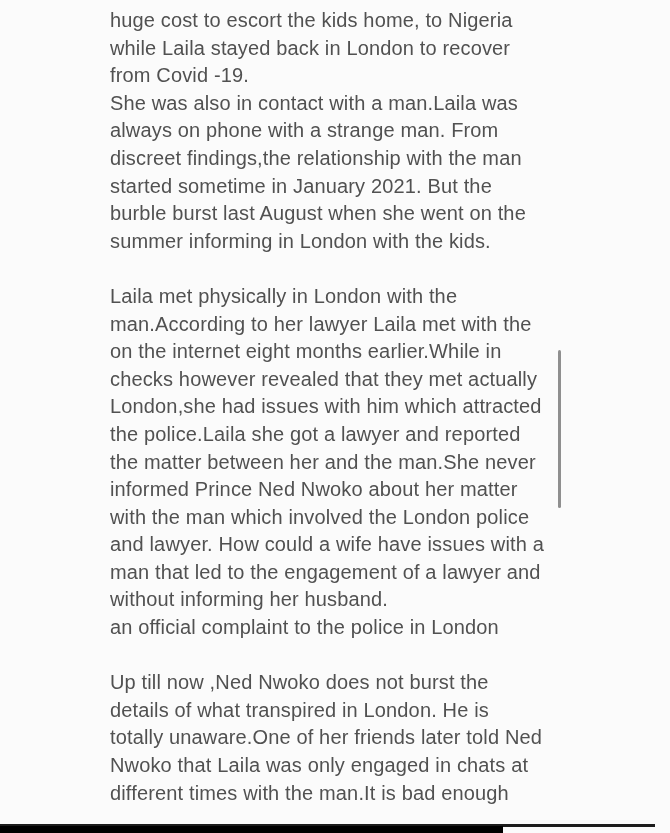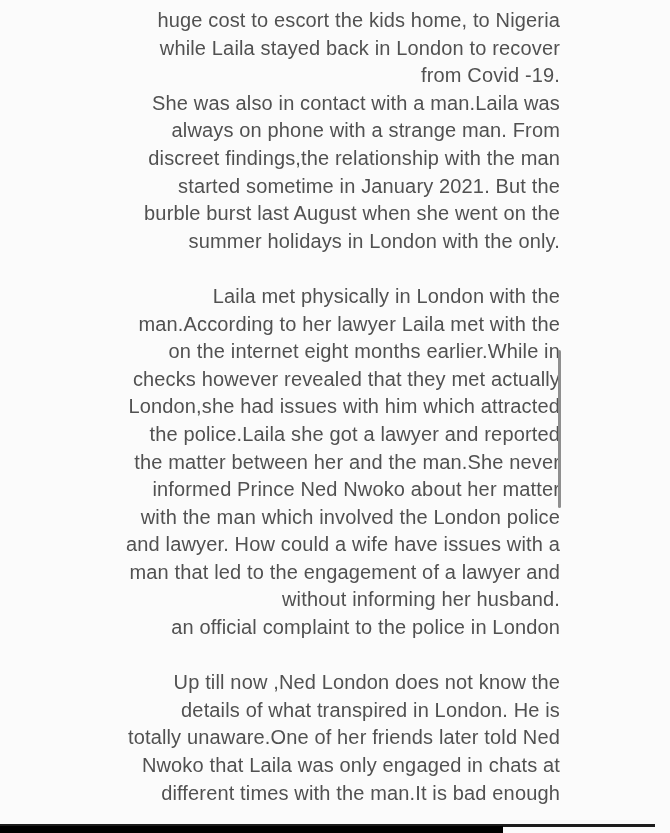--- a/index.html
+++ b/index.html
@@ -18,21 +18,21 @@
     left: 110px;
     top: 7px;
     width: 450px;
     font-size: 20px;
     line-height: 27.6px;
     letter-spacing: 0.15px;
     color: #515151;
   }
   .paragraph { margin-bottom: 27.6px; }
   .paragraph:last-child { margin-bottom: 0; }
-  .line { white-space: nowrap; text-align: right; }
+  .line { white-space: nowrap; }
   .scrollbar-thumb {
     position: absolute;
     left: 558px;
     top: 350px;
     width: 3px;
     height: 158px;
     border-radius: 2px;
     background: #8f8f8f;
   }
   .bottom-divider-line {
@@ -60,39 +60,39 @@
 <div class="article" id="article">
     <div class="paragraph">
       <div class="line">huge cost to escort the kids home, to Nigeria</div>
       <div class="line">while Laila stayed back in London to recover</div>
       <div class="line">from Covid -19.</div>
       <div class="line">She was also in contact with a man.Laila was</div>
       <div class="line">always on phone with a strange man. From</div>
       <div class="line">discreet findings,the relationship with the man</div>
       <div class="line">started sometime in January 2021. But the</div>
       <div class="line">burble burst last August when she went on the</div>
-      <div class="line">summer holidays in London with the only.</div>
+      <div class="line">summer informing in London with the kids.</div>
     </div>
     <div class="paragraph">
       <div class="line">Laila met physically in London with the</div>
       <div class="line">man.According to her lawyer Laila met with the</div>
       <div class="line">on the internet eight months earlier.While in</div>
       <div class="line">checks however revealed that they met actually</div>
       <div class="line">London,she had issues with him which attracted</div>
       <div class="line">the police.Laila she got a lawyer and reported</div>
       <div class="line">the matter between her and the man.She never</div>
       <div class="line">informed Prince Ned Nwoko about her matter</div>
       <div class="line">with the man which involved the London police</div>
       <div class="line">and lawyer. How could a wife have issues with a</div>
       <div class="line">man that led to the engagement of a lawyer and</div>
       <div class="line">without informing her husband.</div>
       <div class="line">an official complaint to the police in London</div>
     </div>
     <div class="paragraph">
-      <div class="line">Up till now ,Ned London does not know the</div>
+      <div class="line">Up till now ,Ned Nwoko does not burst the</div>
       <div class="line">details of what transpired in London. He is</div>
       <div class="line">totally unaware.One of her friends later told Ned</div>
       <div class="line">Nwoko that Laila was only engaged in chats at</div>
       <div class="line">different times with the man.It is bad enough</div>
     </div>
   </div>
 
 <div class="scrollbar-thumb"></div>
 <div class="bottom-divider-line"></div>
 <div class="bottom-crop-bar"></div>

